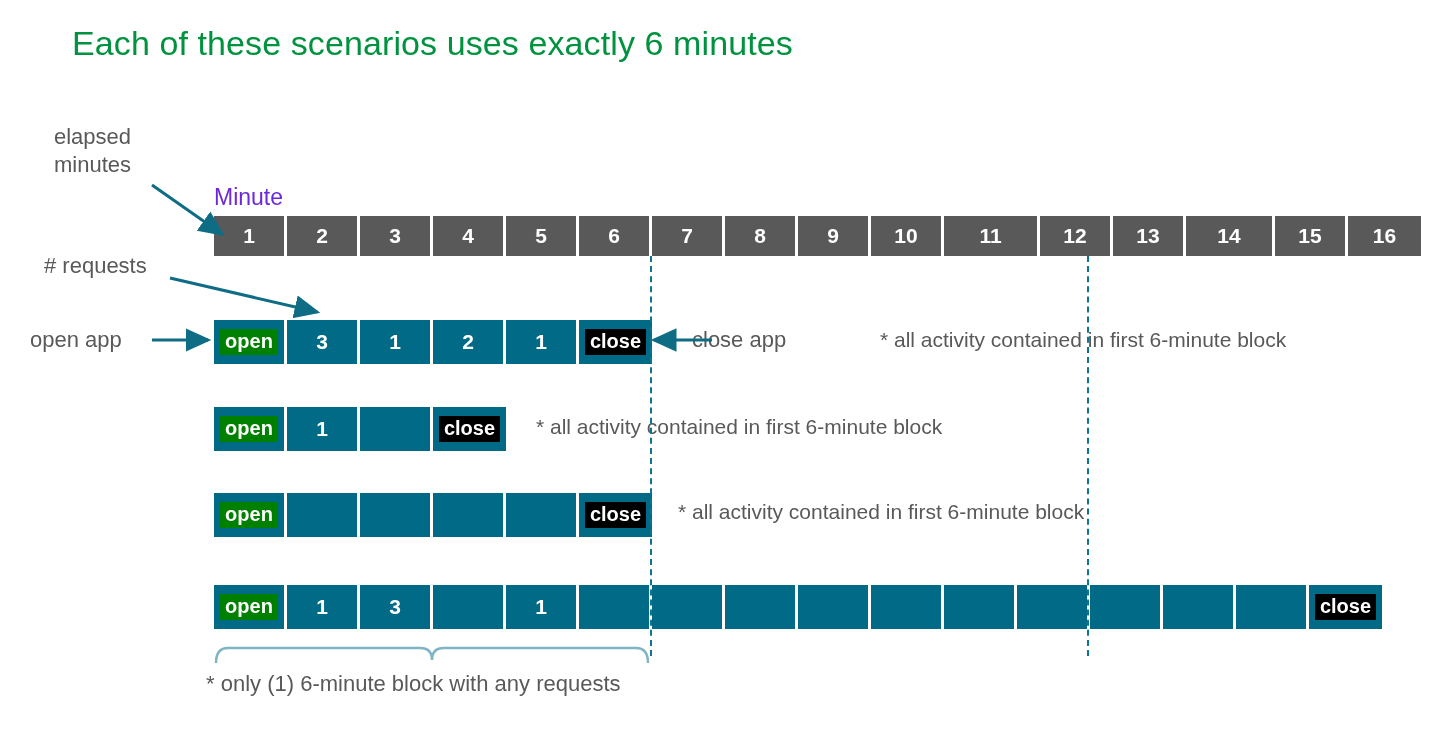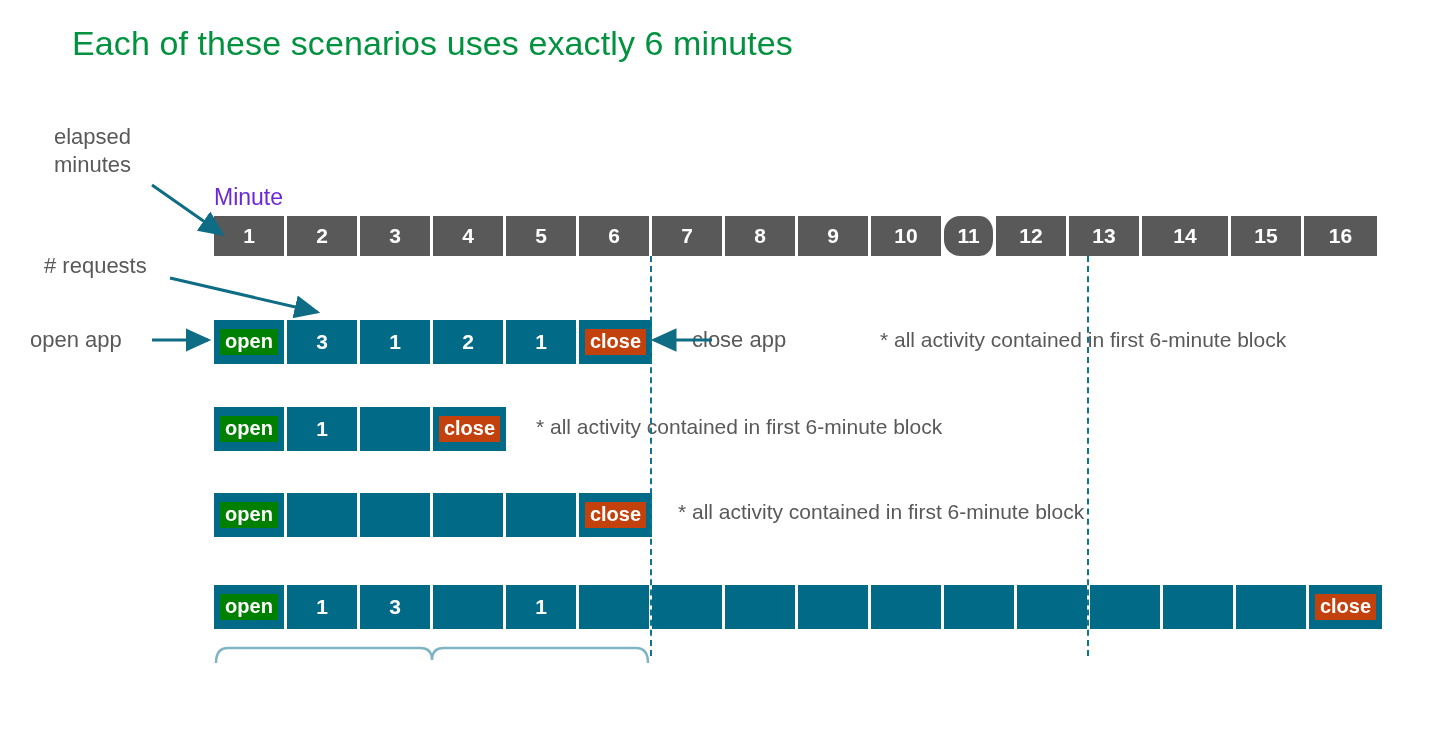--- a/index.html
+++ b/index.html
@@ -94,21 +94,21 @@
   
   .chip {
     display: inline-block;
     padding: 1px 5px 2px 5px;
     font-size: 20px;
     font-weight: bold;
     line-height: 1.18;
     color: #ffffff;
   }
   .chip.open  { background: #008000; }
-  .chip.close { background: #c2410c; }
+  .chip.close { background: #000000; }
 
   
   .dashline {
     position: absolute;
     width: 0;
     border-left: 2px dashed #0e7490;
   }
   .dashline.d1 { left: 650px; top: 256px; height: 400px; }
   .dashline.d2 { left: 1087px; top: 256px; height: 400px; }
 
@@ -136,35 +136,36 @@
   <div class="lbl" style="left:44px; top:252px;"># requests</div>
 
   <div class="lbl" style="left:30px; top:326px;">open app</div>
 
   <div class="lbl" style="left:692px; top:326px;">close app</div>
 
   <div class="lbl small" style="left:880px; top:327px;">* all activity contained in first 6-minute block</div>
   <div class="lbl small" style="left:536px; top:414px;">* all activity contained in first 6-minute block</div>
   <div class="lbl small" style="left:678px; top:499px;">* all activity contained in first 6-minute block</div>
 
+  <div class="lbl" style="left:206px; top:670px;">* only (1) 6-minute block with any requests</div>
 
   <div class="minute-caption">Minute</div>
 
   <div class="row header" id="header-row">
       <div class="cell" style="width: 73px;">1</div>
       <div class="cell" style="width: 73px;">2</div>
       <div class="cell" style="width: 73px;">3</div>
       <div class="cell" style="width: 73px;">4</div>
       <div class="cell" style="width: 73px;">5</div>
       <div class="cell" style="width: 73px;">6</div>
       <div class="cell" style="width: 73px;">7</div>
       <div class="cell" style="width: 73px;">8</div>
       <div class="cell" style="width: 73px;">9</div>
       <div class="cell" style="width: 73px;">10</div>
-      <div class="cell" style="width: 52px; border-radius: 16px;">11</div>
+      <div class="cell" style="width: 96px;">11</div>
       <div class="cell" style="width: 73px;">12</div>
       <div class="cell" style="width: 73px;">13</div>
       <div class="cell" style="width: 89px;">14</div>
       <div class="cell" style="width: 73px;">15</div>
       <div class="cell" style="width: 73px;">16</div>
     </div>
 
   <div class="row data r1" id="row-1">
       <div class="cell" style="width: 73px;">
         <span class="chip open">open</span>

